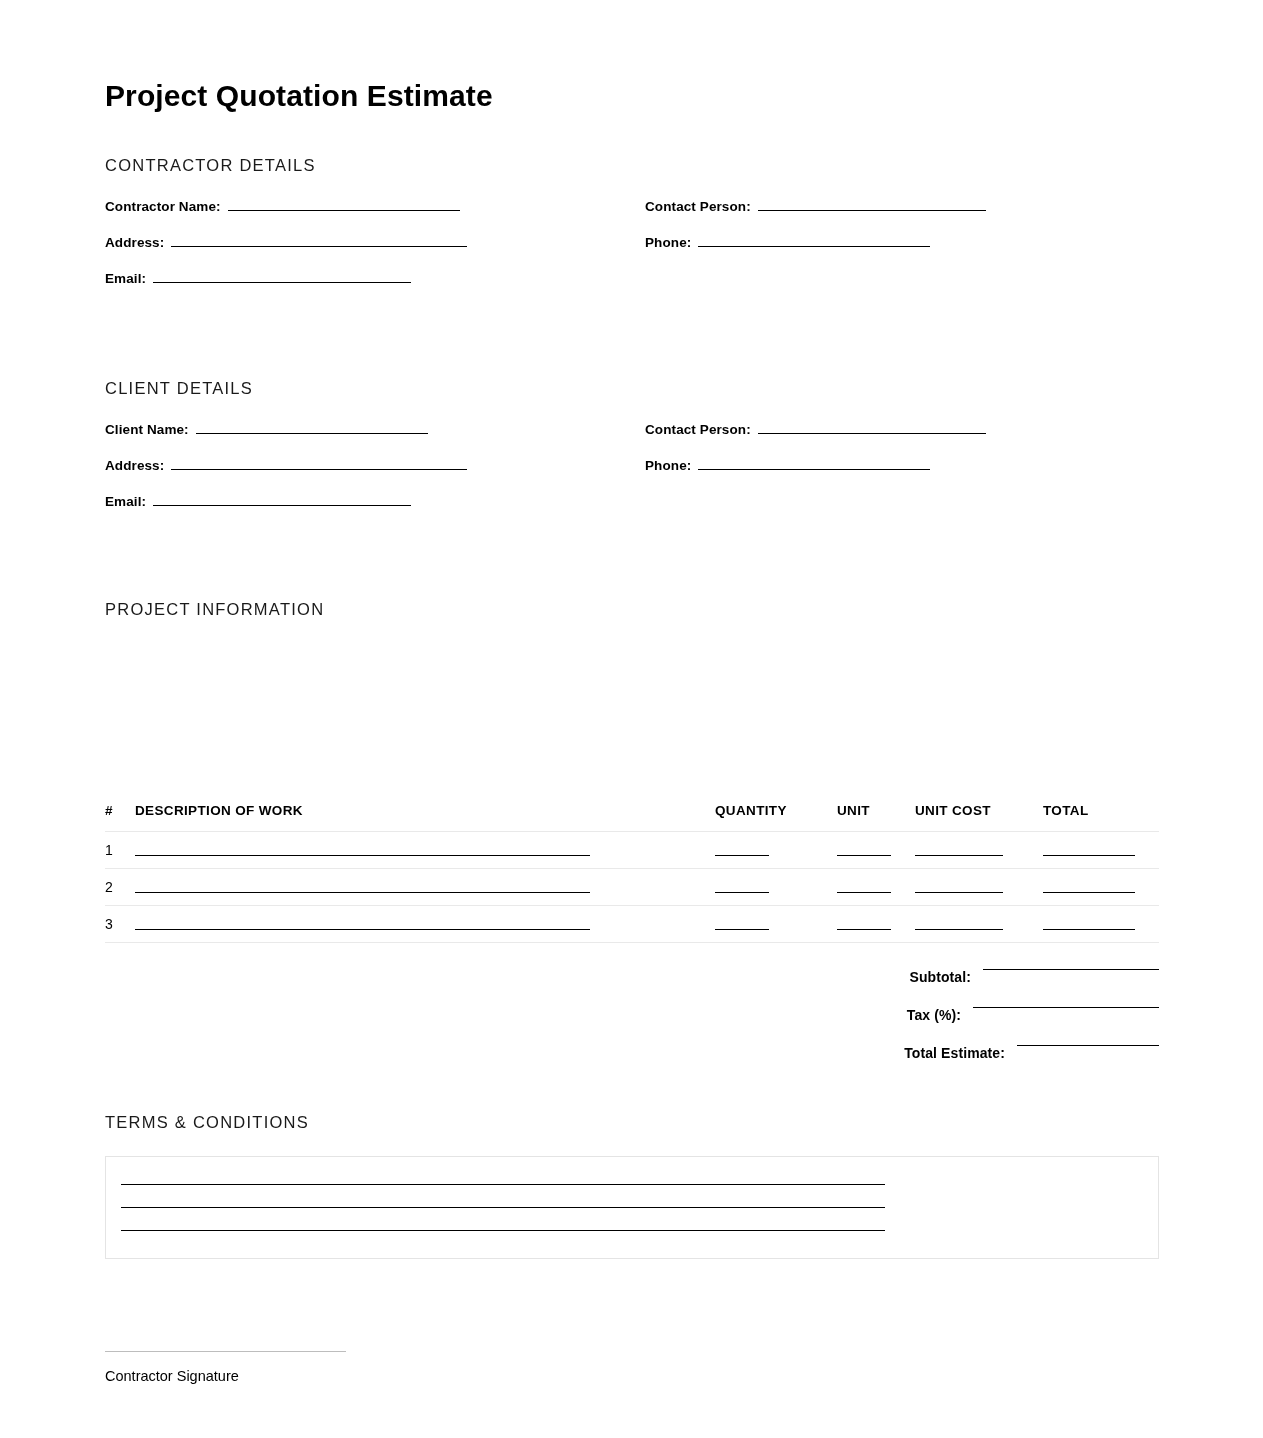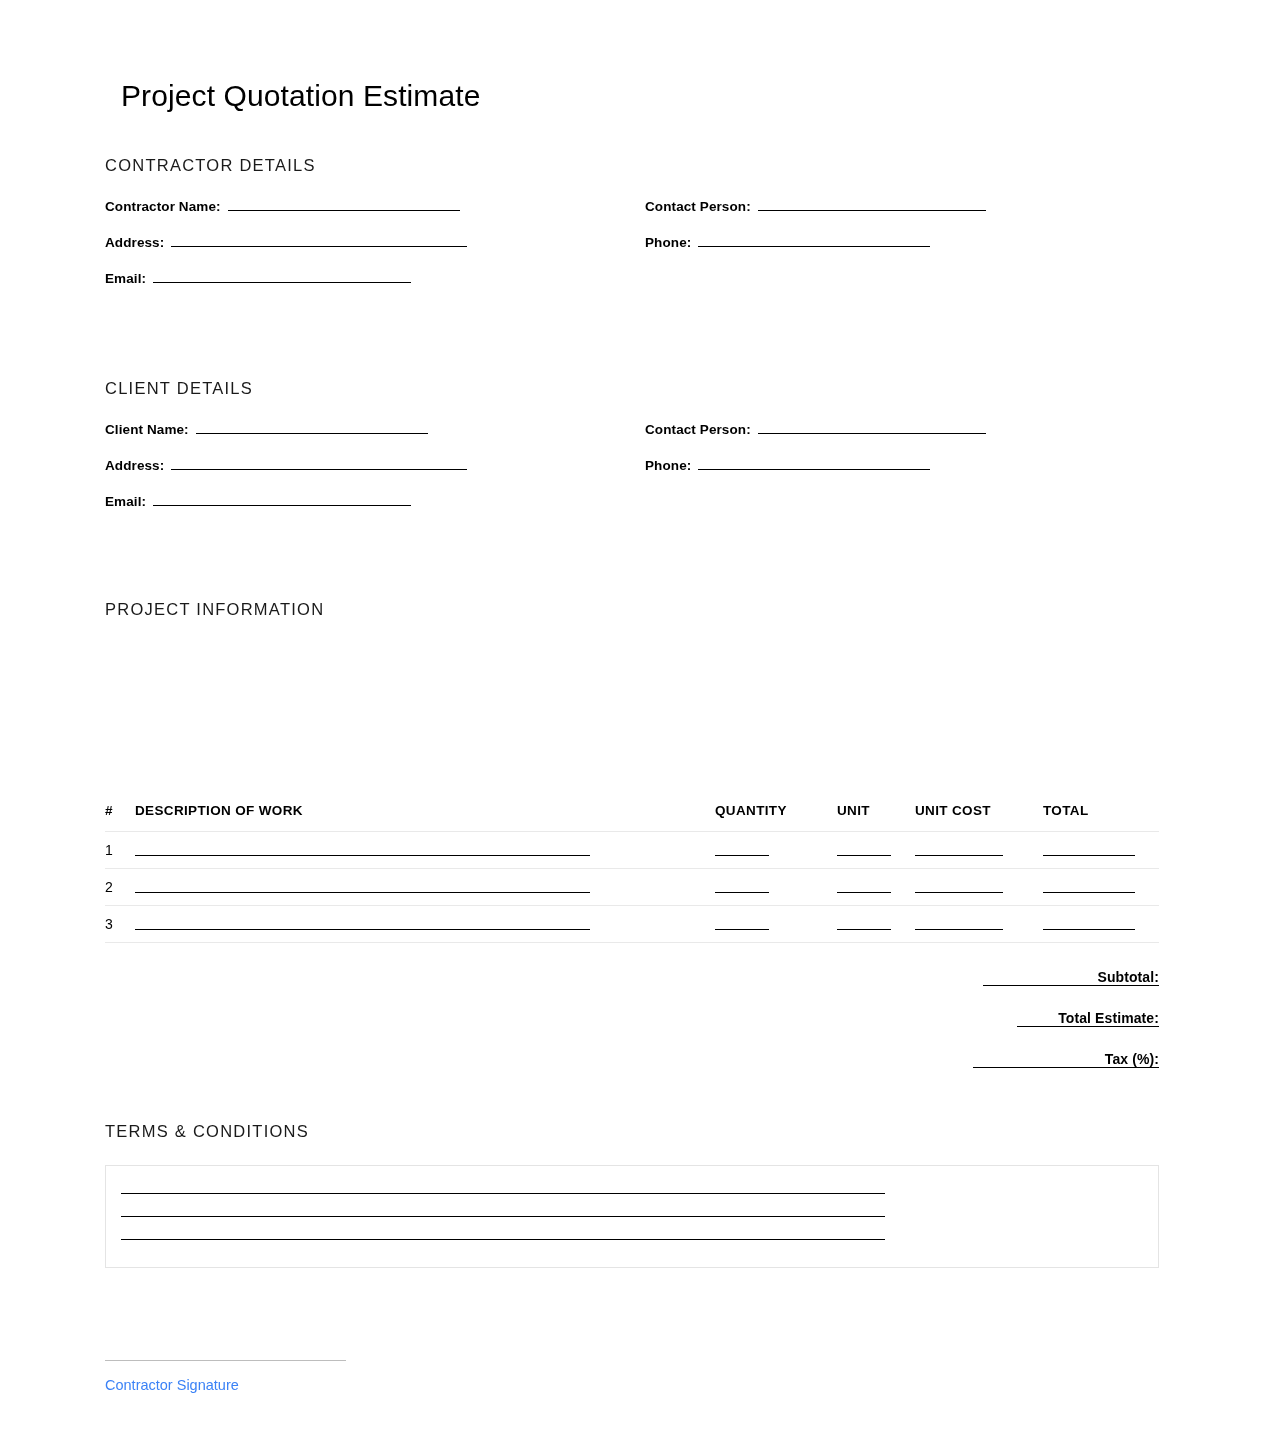--- a/index.html
+++ b/index.html
@@ -24,24 +24,24 @@
   .sheet {
     position: absolute;
     left: 105px;
     top: 78px;
     width: 1054px;
   }
 
   
   .doc-title {
     font-size: 30px;
-    font-weight: normal;
+    font-weight: bold;
     letter-spacing: 0.1px;
     line-height: 1.2;
-    margin: 0 0 42px 16px;
+    margin: 0 0 42px 0;
   }
 
   
   .section-heading {
     font-size: 16.5px;
     font-weight: normal;
     letter-spacing: 1.25px;
     color: #1a1a1a;
     margin: 0 0 24px 0;
   }
@@ -124,24 +124,23 @@
     vertical-align: middle;
     margin-top: 9px;
   }
 
   
   .totals {
     margin-top: 26px;
   }
   .totals-row {
     display: flex;
-    align-items: flex-end;
+    align-items: flex-start;
     justify-content: flex-end;
     margin-bottom: 22px;
-    flex-direction: column;
   }
   .totals-label {
     font-size: 14px;
     font-weight: bold;
     letter-spacing: 0.1px;
     text-align: right;
   }
   .totals-rule {
     display: inline-block;
     border-bottom: 1.7px solid #000;
@@ -179,21 +178,21 @@
     top: 0;
   }
   .sig-line {
     border-bottom: 1.3px solid #bdbdbd;
     height: 0;
     width: 241px;
   }
   .sig-label {
     font-size: 14.5px;
     font-weight: normal;
-    color: #3b82f6;
+    color: #000000;
     margin-top: 16px;
     white-space: nowrap;
   }
 </style>
 </head>
 <body>
 
 <div class="page">
   <div class="sheet">
 
@@ -312,26 +311,26 @@
             </tr>
           </tbody>
       </table>
 
       <div class="totals" id="totals-container">
           <div class="totals-row">
             <span class="totals-label">Subtotal:</span>
             <span class="totals-rule" style="width: 176px;"></span>
           </div>
           <div class="totals-row">
+            <span class="totals-label">Tax (%):</span>
+            <span class="totals-rule" style="width: 186px;"></span>
+          </div>
+          <div class="totals-row">
             <span class="totals-label">Total Estimate:</span>
             <span class="totals-rule" style="width: 142px;"></span>
-          </div>
-          <div class="totals-row">
-            <span class="totals-label">Tax (%):</span>
-            <span class="totals-rule" style="width: 186px;"></span>
           </div>
         </div>
     </div>
 
     <div>
       <div class="section-heading terms-heading">TERMS &amp; CONDITIONS</div>
       <div class="terms-box" id="terms-box">
           <div class="terms-line"></div>
           <div class="terms-line"></div>
           <div class="terms-line"></div>

